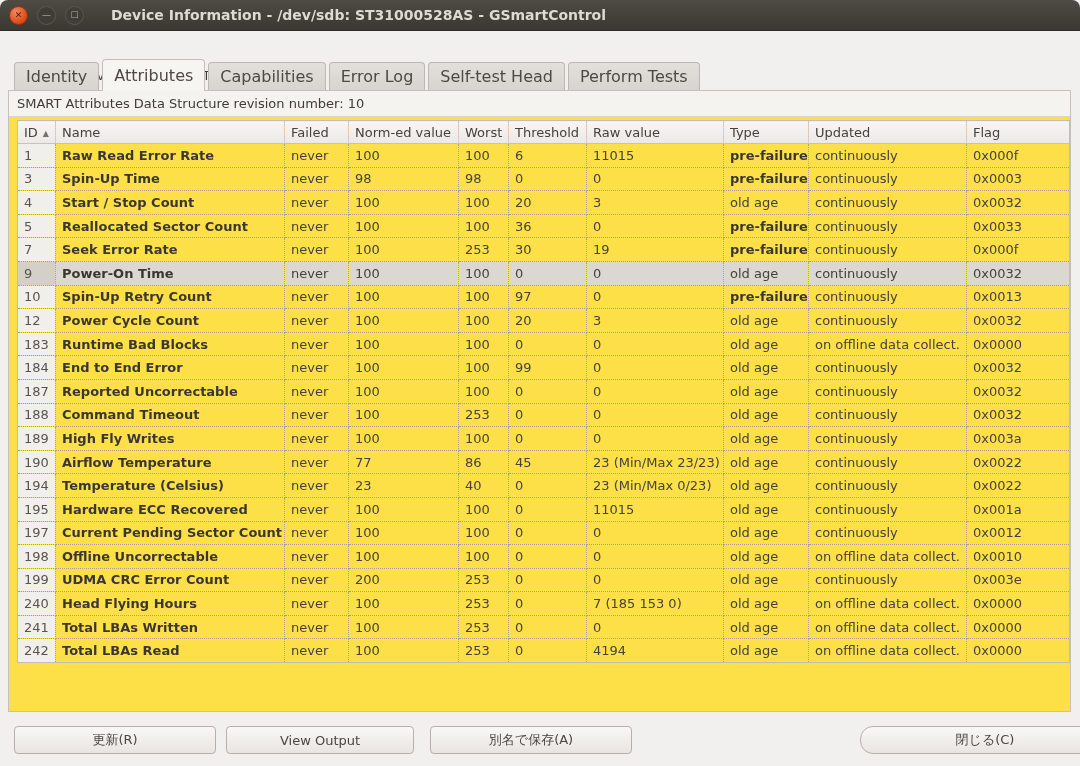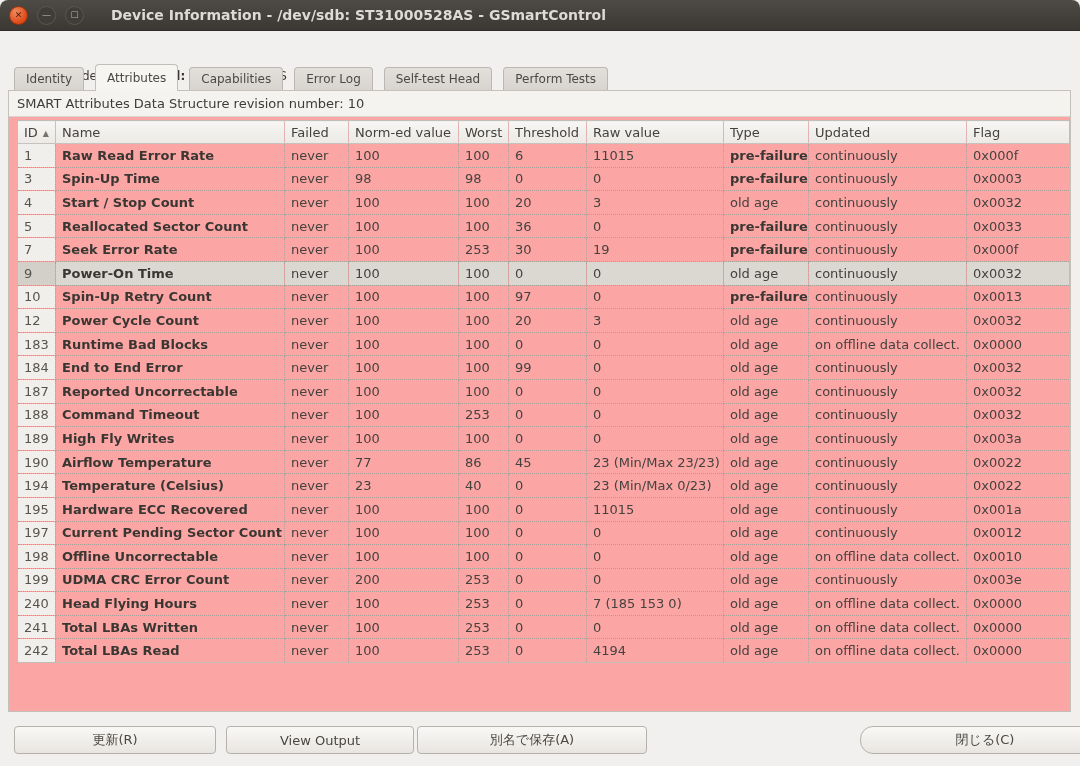--- a/index.html
+++ b/index.html
@@ -14,28 +14,28 @@
     border:1px solid #9c3310;color:#5a1d08;font-weight:bold;}
   .winbtn.dim{background:#403d38;border:1px solid #5a564f;color:#b4b0a8;font-size:9px;}
   .title-text{color:#dedad4;font-weight:bold;font-size:14px;margin-left:27px;}
   
   .device-line{position:absolute;left:18px;top:39px;height:20px;line-height:20px;
     font-size:12px;color:#3d3a35;margin-top:27px;}
   .device-line b{font-weight:bold;}
   .device-line span{margin-right:6px;}
   
   .tabs{position:absolute;left:14px;top:63px;height:28px;display:flex;align-items:flex-end;}
-  .tab{font-size:12px;color:#4c4944;padding:4px 11px 5px 11px;margin-right:11px;
+  .tab{font-size:16px;color:#4c4944;padding:4px 11px 5px 11px;margin-right:3px;
     background:linear-gradient(#e3e0dc,#d7d4cf);border:1px solid #bcb8b1;
     border-bottom:none;border-radius:4px 4px 0 0;cursor:default;}
   .tab.active{background:#f6f5f2;padding:6px 11px 6px 11px;position:relative;z-index:3;
     border-color:#c3bfb8;}
   
   .panel{position:absolute;left:8px;top:90px;width:1063px;height:622px;
-    background:#fca5a5;border:1px solid #c5c1ba;box-sizing:border-box;z-index:2;}
+    background:#fde047;border:1px solid #c5c1ba;box-sizing:border-box;z-index:2;}
   .revision-bar{height:25px;line-height:25px;background:#f4f3f0;border-bottom:1px solid #d8d5cf;
     font-size:13px;color:#3f3c38;padding-left:8px;}
   .table-wrap{padding:3px 8px;}
   table{border-collapse:collapse;table-layout:fixed;width:1052px;font-size:13px;
     border:1px solid #c2beb7;}
   th{text-align:left;font-weight:normal;height:23px;box-sizing:border-box;padding:2px 6px;
     background:linear-gradient(#f7f6f4,#ece9e5);border-bottom:1px solid #c7c3bc;
     border-right:1px dotted #c9c5be;color:#45423d;white-space:nowrap;overflow:hidden;cursor:default;}
   th:last-child{border-right:none;}
   .sort-arrow{font-size:8px;color:#76726b;margin-left:5px;vertical-align:1px;}
@@ -378,16 +378,16 @@
               <td class="c-updated">on offline data collect.</td>
               <td class="c-flag">0x0000</td>
             </tr>
           </tbody>
       </table>
     </div>
   </div>
 
   <div class="btn" style="left:14px;width:202px;">更新(R)</div>
   <div class="btn" style="left:226px;width:188px;">View Output</div>
-  <div class="btn" style="left:417px;width:230px;">別名で保存(A)</div>
+  <div class="btn" style="left:430px;width:202px;">別名で保存(A)</div>
   <div class="btn" style="left:860px;width:250px;border-radius:13px;">閉じる(C)</div>
 
 </div>
 
 </body></html>

